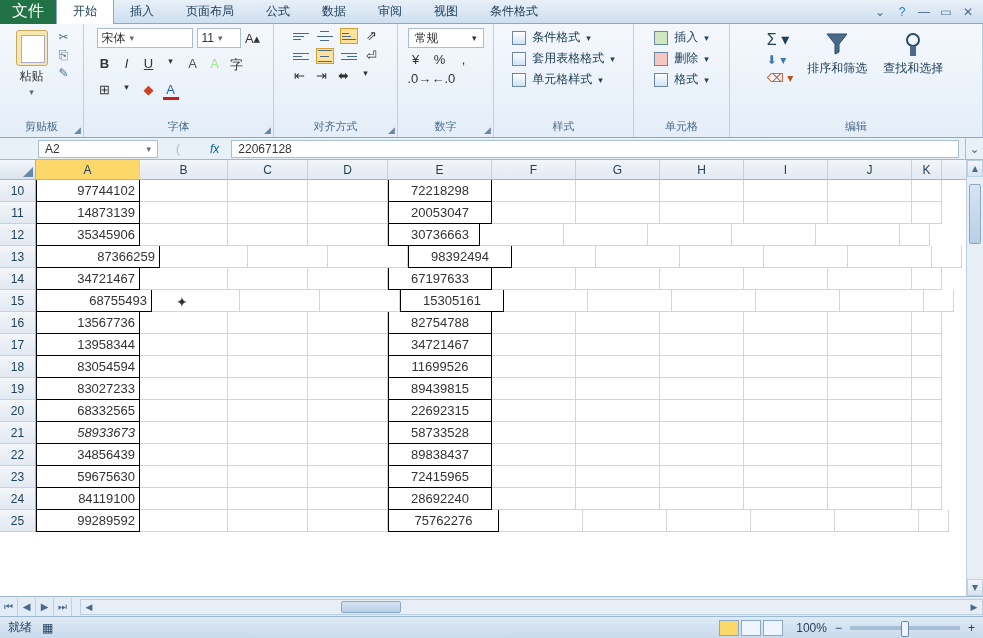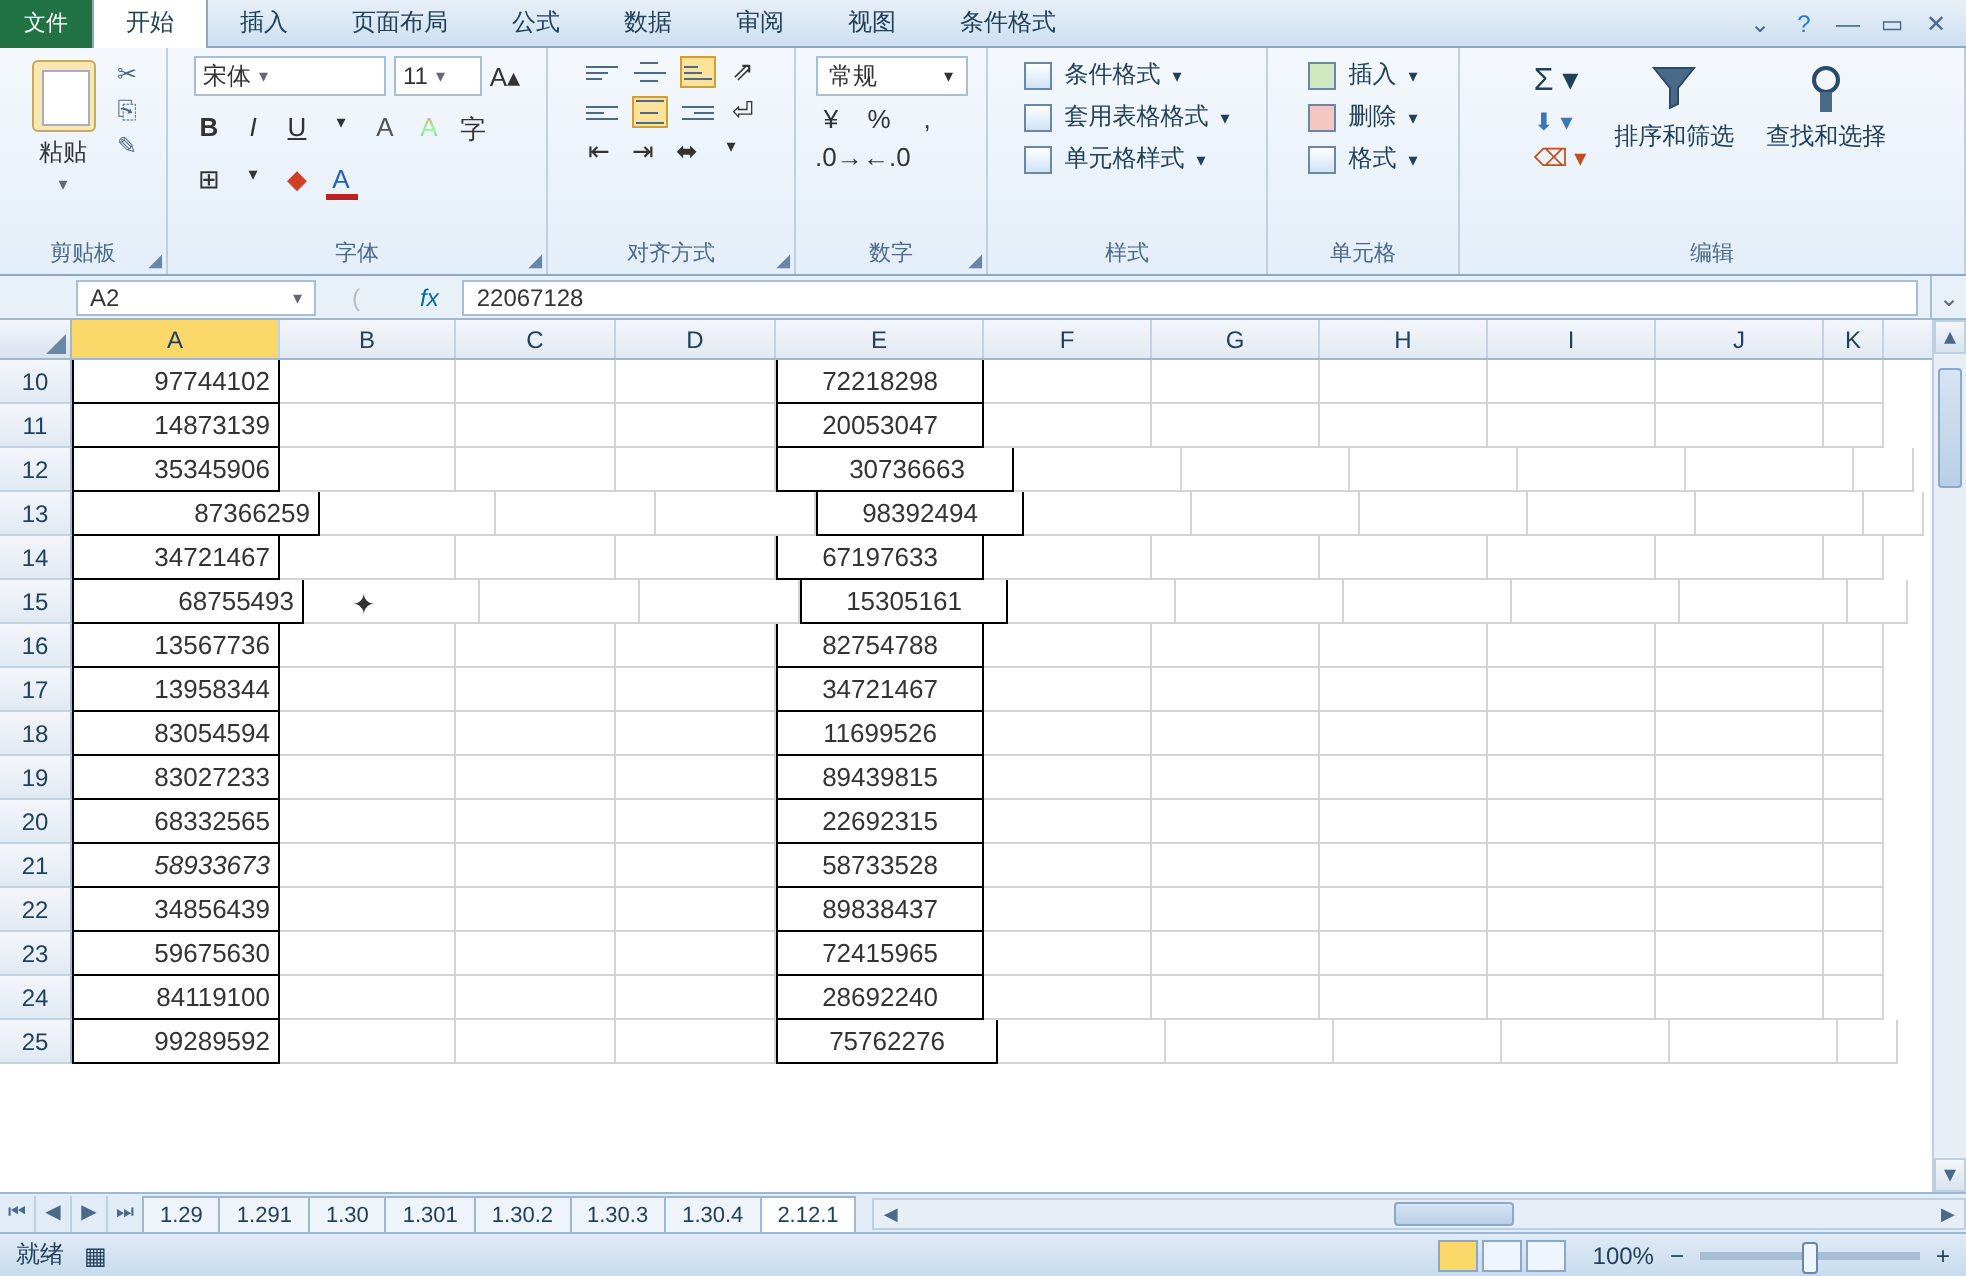--- a/index.html
+++ b/index.html
@@ -1,20 +1,20 @@
 <!DOCTYPE html>
 <html><head>
 <meta charset="utf-8">
 <style>
 * { box-sizing: border-box; margin: 0; padding: 0; font-family: "Microsoft YaHei", Arial, sans-serif; }
 body { width: 983px; height: 638px; overflow: hidden; background: #fff; font-size: 12px; color: #333; display:flex; flex-direction:column; }
 
 
 .tabs-row { height: 24px; background: linear-gradient(#e8f0f8,#cddff0); display: flex; align-items: center; border-bottom:1px solid #8ca8c8; }
-.file-tab { background: #217346; color: #fff; padding: 4px 12px; height:24px; display:flex; align-items:center; font-size:11px; }
+.file-tab { background: #217346; color: #fff; padding: 4px 12px; height:24px; display:flex; align-items:center; font-size:16px; }
 .tab { padding: 4px 16px; height:24px; display:flex; align-items:center; color:#21415a; cursor:default; }
 .tab.active { background:#fff; border-left:1px solid #8ca8c8; border-right:1px solid #8ca8c8; }
 .win-ctrls { margin-left:auto; display:flex; gap:8px; padding-right:8px; color:#4a6a8a; }
 .win-ctrls span { width:14px; text-align:center; }
 
 
 .ribbon { height:114px; background: linear-gradient(#f4f8fc,#e4eef8); border-bottom:1px solid #8ca8c8; display:flex; }
 .group { border-right:1px solid #bcd0e4; padding:4px 6px 2px 6px; display:flex; flex-direction:column; justify-content:space-between; align-items:center; position:relative;}
 .group-label { font-size:11px; color:#4a6a8a; text-align:center; padding:1px 0; width:100%; border-top:0; }
 .group-body { flex:1; display:flex; align-items:flex-start; gap:4px; }
@@ -361,21 +361,21 @@
         <div class="cell" style="width:84px;"></div>
         <div class="cell" style="width:84px;"></div>
         <div class="cell" style="width:30px;"></div>
       </div>
       <div class="row">
         <div class="rh">12</div>
         <div class="cell colA" style="width:104px;">35345906</div>
         <div class="cell" style="width:88px;"></div>
         <div class="cell" style="width:80px;"></div>
         <div class="cell" style="width:80px;"></div>
-        <div class="cell colE" style="width:119px;padding-left:16px;">30736663</div>
+        <div class="cell colE" style="width:92px;padding-left:16px;">30736663</div>
         <div class="cell" style="width:84px;"></div>
         <div class="cell" style="width:84px;"></div>
         <div class="cell" style="width:84px;"></div>
         <div class="cell" style="width:84px;"></div>
         <div class="cell" style="width:84px;"></div>
         <div class="cell" style="width:30px;"></div>
       </div>
       <div class="row">
         <div class="rh">13</div>
         <div class="cell colA" style="width:124px;">87366259</div>
@@ -565,30 +565,20 @@
     <div class="vthumb"></div>
     <div class="varr" style="bottom:0;">▾</div>
   </div>
 </div>
 
 <div class="sheets">
   <div class="navbtn">⏮</div>
   <div class="navbtn">◀</div>
   <div class="navbtn">▶</div>
   <div class="navbtn">⏭</div>
-  <div id="sheettabs" style="display:flex;">
-      <div class="stab ">1.29</div>
-      <div class="stab ">1.291</div>
-      <div class="stab ">1.30</div>
-      <div class="stab ">1.301</div>
-      <div class="stab ">1.30.2</div>
-      <div class="stab ">1.30.3</div>
-      <div class="stab ">1.30.4</div>
-      <div class="stab active">2.12.1</div>
-    </div>
   <div class="hscroll">
     <div style="position:absolute;left:0;top:0;bottom:0;width:16px;text-align:center;line-height:14px;font-size:9px;color:#4a6a8a;">◀</div>
     <div class="hthumb"></div>
     <div style="position:absolute;right:0;top:0;bottom:0;width:16px;text-align:center;line-height:14px;font-size:9px;color:#4a6a8a;">▶</div>
   </div>
 </div>
 
 <div class="status">
   <span>就绪</span>
   <span style="margin-left:10px;">▦</span>

